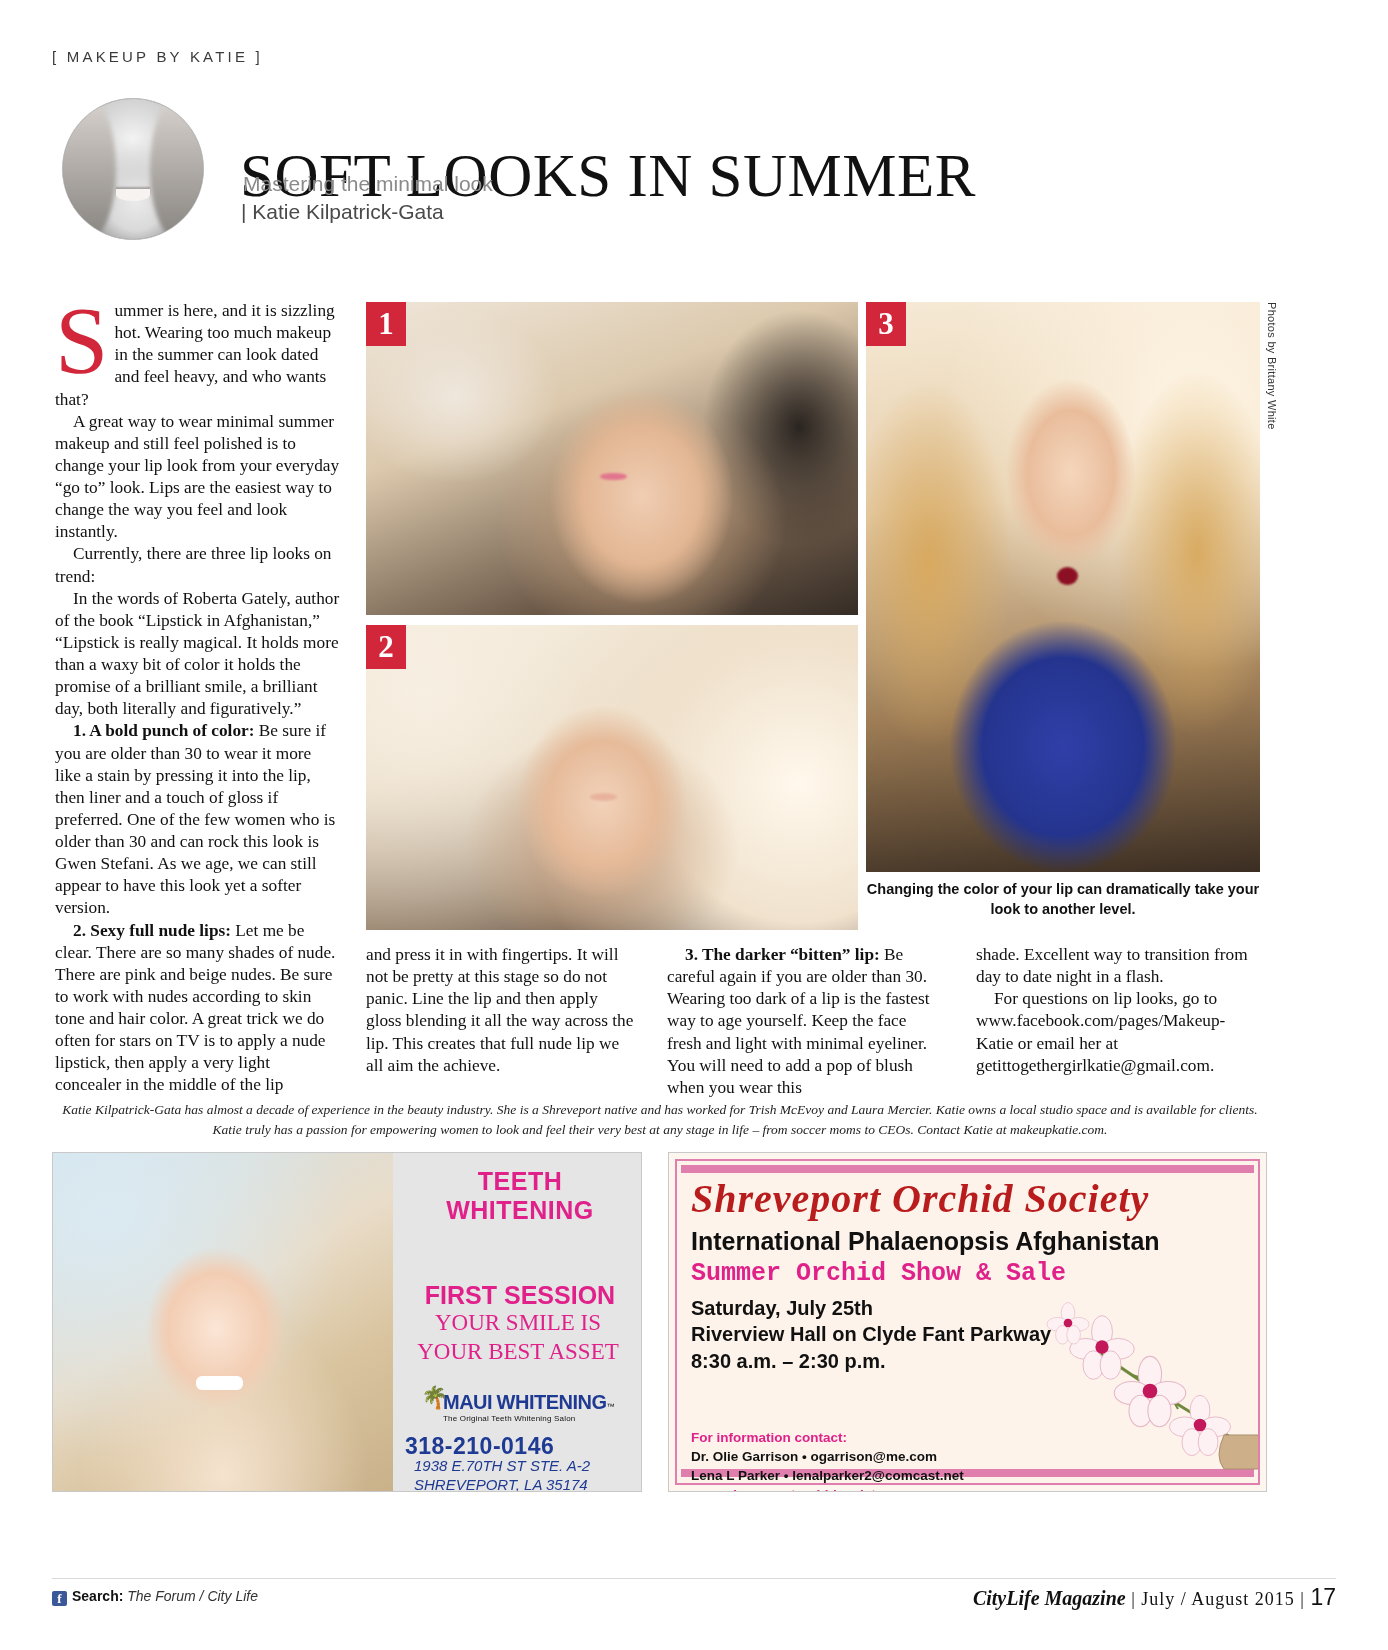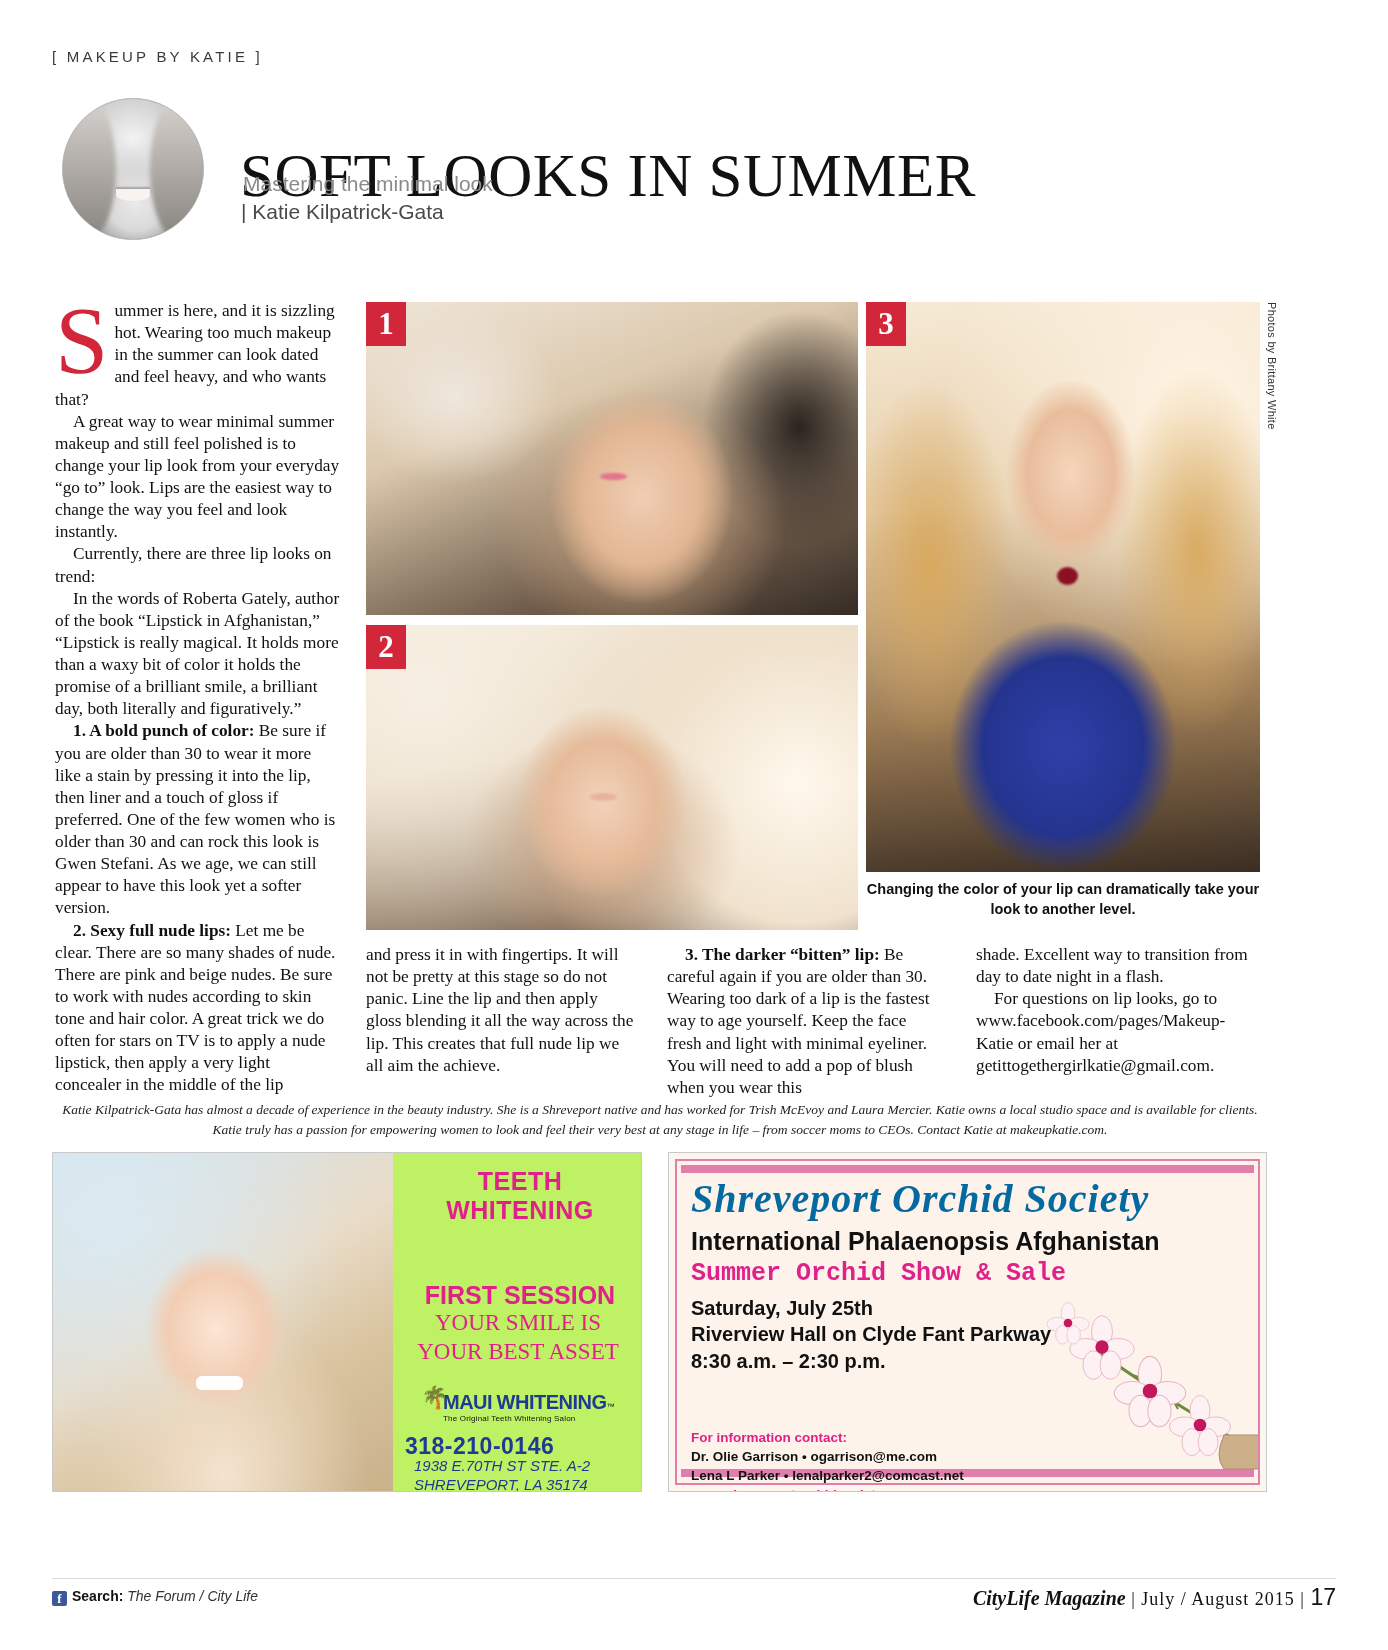--- a/index.html
+++ b/index.html
@@ -220,21 +220,21 @@
   }
 
   
   .ad-left {
     position: absolute;
     left: 52px;
     top: 1152px;
     width: 588px;
     height: 338px;
     border: 1px solid #c9c9c9;
-    background: #bef264;
+    background: #e5e5e5;
     overflow: hidden;
   }
   .ad-left .model {
     position: absolute;
     left: 0; top: 0;
     width: 340px; height: 338px;
     background:
       radial-gradient(ellipse 26% 30% at 48% 52%, #fbe6d6 0%, #f2cdb3 55%, rgba(242,205,179,0) 80%),
       radial-gradient(ellipse 60% 70% at 50% 95%, #f5e3cf 0%, rgba(245,227,207,0) 70%),
       radial-gradient(circle at 16% 18%, #dbeaf2 0%, rgba(219,234,242,0) 60%),
@@ -365,21 +365,21 @@
     background: #e07fae;
   }
   .sos {
     position: absolute;
     left: 22px; top: 22px;
     width: 560px;
     font-family: "Liberation Serif", serif;
     font-style: italic;
     font-weight: bold;
     font-size: 40px;
-    color: #0369a1;
+    color: #b91c1c;
     letter-spacing: 1px;
   }
   .ipa {
     position: absolute;
     left: 22px; top: 74px;
     font-family: "Liberation Sans", sans-serif;
     font-weight: bold;
     font-size: 25px;
     color: #111;
   }

